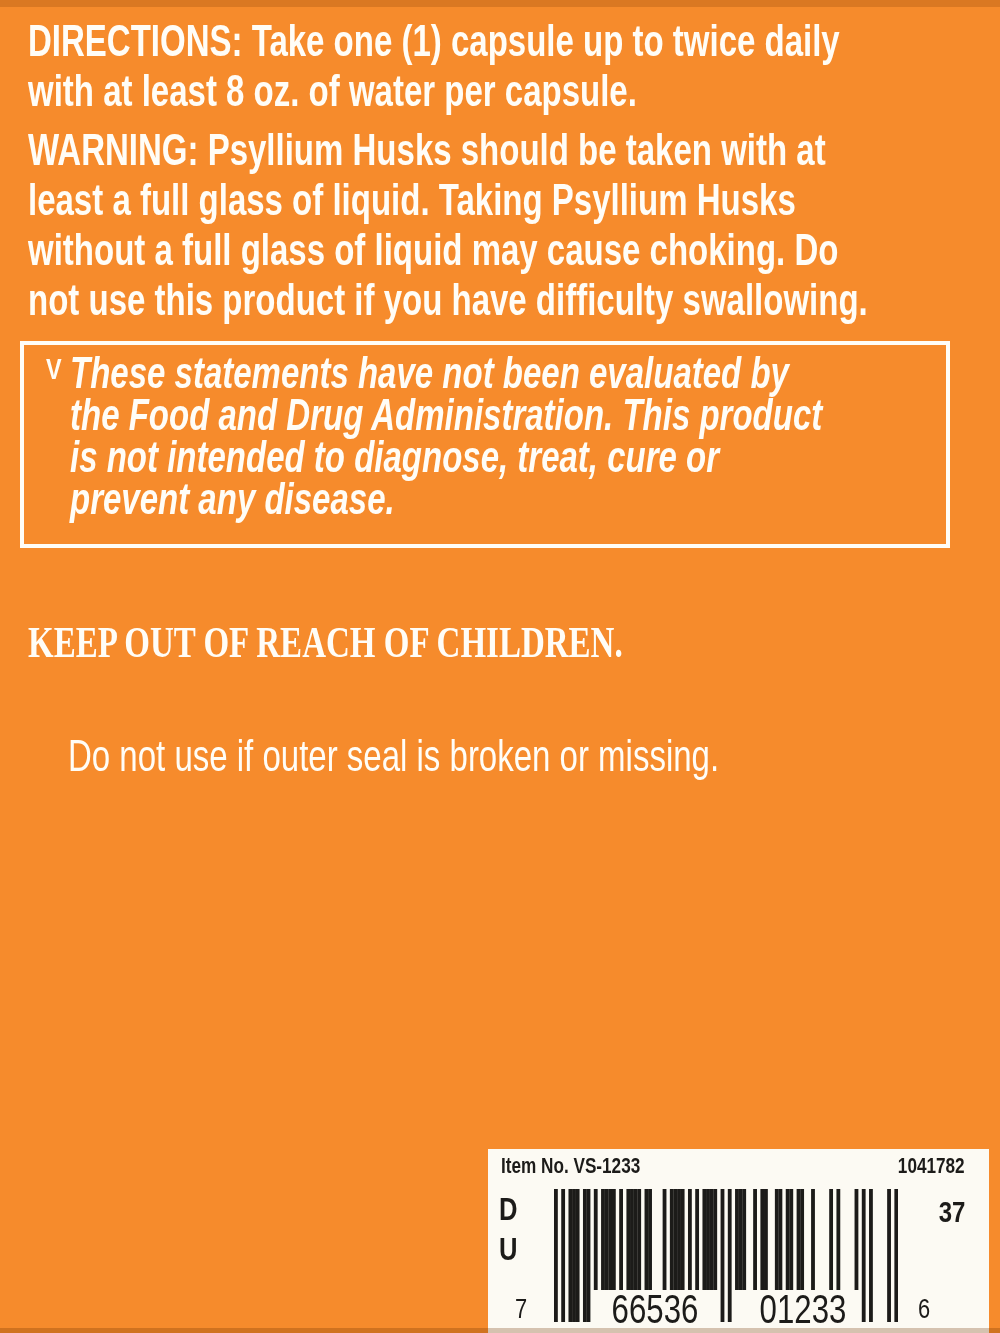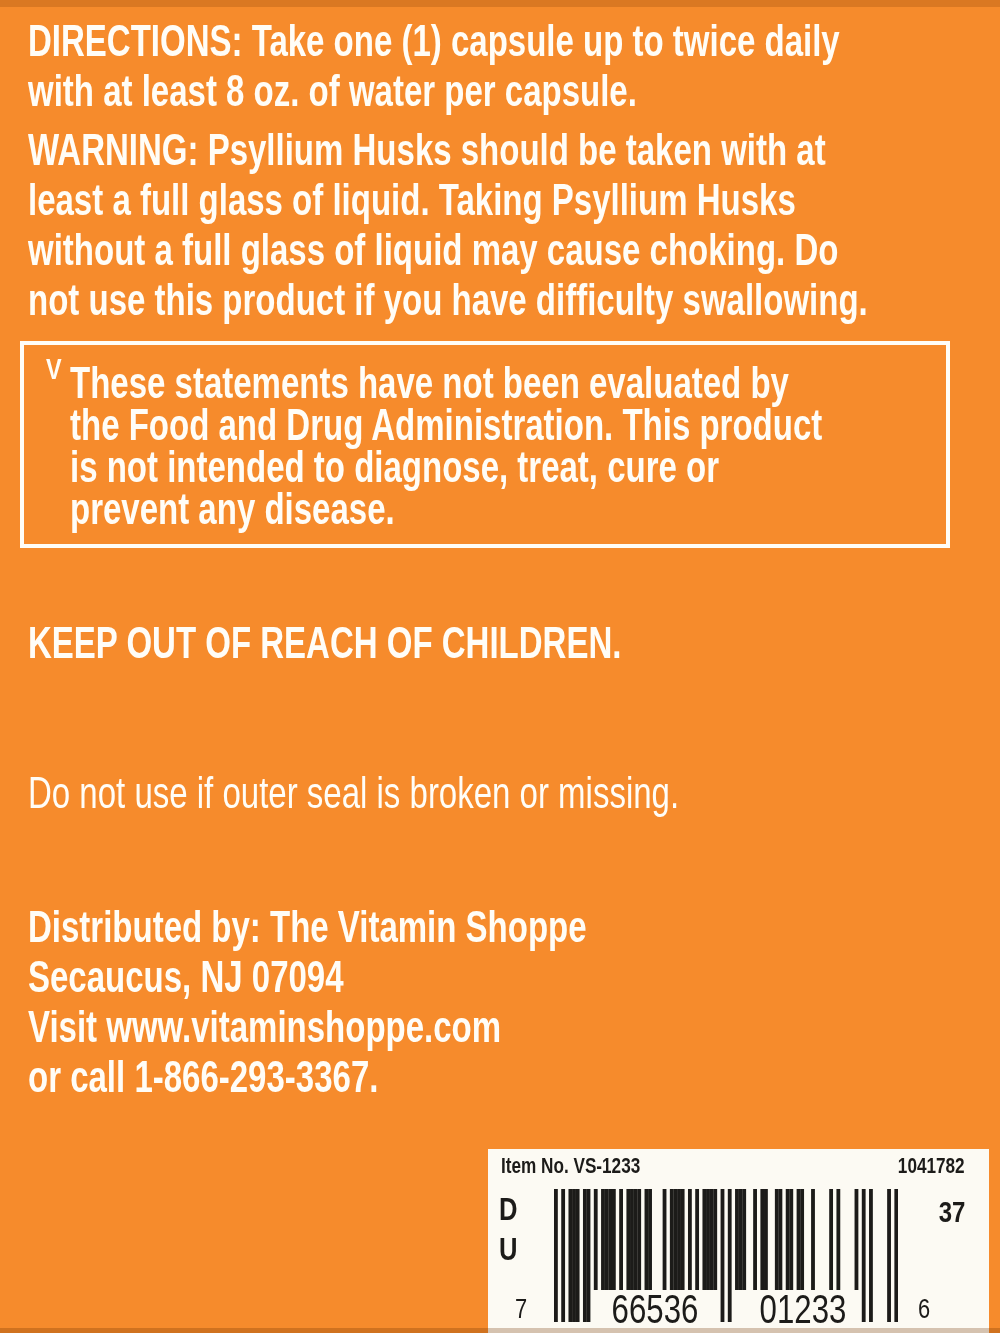--- a/index.html
+++ b/index.html
@@ -37,21 +37,21 @@
     position:absolute;left:20px;top:341px;
     width:930px;height:207px;
     border:4px solid var(--text-white);
     box-sizing:border-box;
   }
   .fda-box .marker{
     position:absolute;left:22px;top:9px;
     font-weight:700;font-size:30px;line-height:30px;
     transform:scaleX(.78);transform-origin:0 0;
   }
-  .fda-box .fda-lines{padding:17px 18px 0 46px;}
+  .fda-box .fda-lines{padding:7px 18px 0 46px;font-style:italic;}
   .fda-box .ln{line-height:42px;}
 
   
   .barcode-panel{
     position:absolute;left:488px;top:1149px;
     width:501px;height:227px;
     background:var(--panel-white);
     color:var(--barcode-ink);
   }
   .bc-text{position:absolute;white-space:nowrap;font-weight:700;transform-origin:0 0;}
@@ -96,35 +96,29 @@
     <span class="marker">V</span>
     <div class="fda-lines">
       <div class="ln">These statements have not been evaluated by</div>
       <div class="ln">the Food and Drug Administration. This product</div>
       <div class="ln">is not intended to diagnose, treat, cure or</div>
       <div class="ln">prevent any disease.</div>
     </div>
   </section>
 
 
-  <div class="block" style="top:618px;">
+  <div class="block" style="top:618px;font-family:Liberation Serif, serif;">
     <div class="ln">KEEP OUT OF REACH OF CHILDREN.</div>
   </div>
 
 
-  <div class="block" style="top:768px;">
+  <div class="block" style="top:731px;margin-left:40px;">
     <div class="ln normal">Do not use if outer seal is broken or missing.</div>
   </div>
 
-  <section class="block" style="top:902px;">
-    <div class="ln">Distributed by: The Vitamin Shoppe</div>
-    <div class="ln">Secaucus, NJ 07094</div>
-    <div class="ln">Visit www.vitaminshoppe.com</div>
-    <div class="ln">or call 1-866-293-3367.</div>
-  </section>
 
   <section class="barcode-panel">
     <div class="bc-text bc-item">Item No. VS-1233</div>
     <div class="bc-text bc-print" style="position:absolute;">1041782</div>
     <div class="bc-text bc-d">D</div>
     <div class="bc-text bc-u">U</div>
     <div class="bc-text bc-37" style="position:absolute;">37</div>
 
     <svg class="upc" width="344" height="133" viewBox="0 0 344 133">
         <rect x="0.00" y="0" width="3.82" height="133"></rect>

